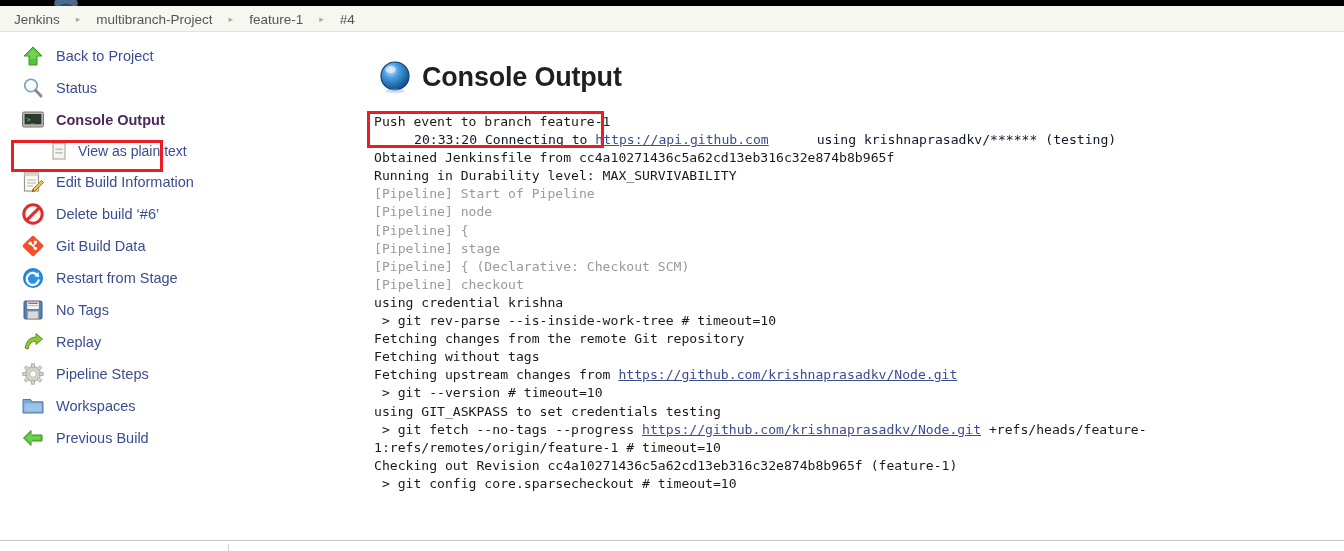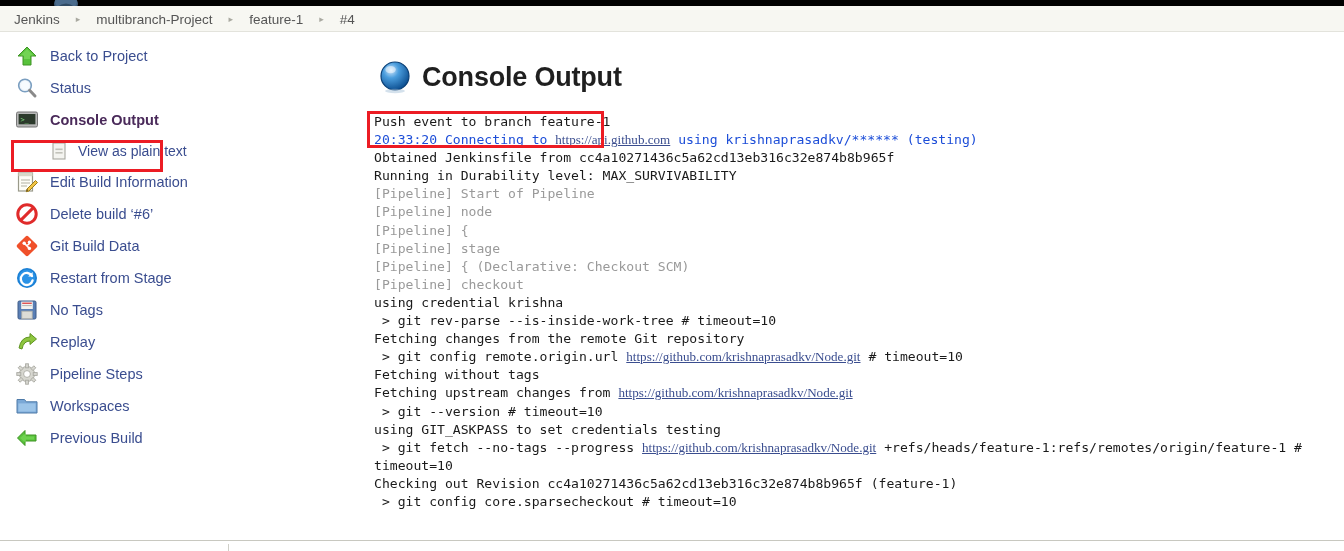--- a/index.html
+++ b/index.html
@@ -51,21 +51,21 @@
 
   
   #sidebar {
     position: absolute; left: 0; top: 40px;
     width: 360px;
   }
   .task {
     position: relative;
     display: flex; align-items: center;
     height: 32px;
-    padding-left: 15px;
+    padding-left: 21px;
   }
   .task .ic {
     width: 24px; height: 24px;
     flex: 0 0 24px;
     margin-right: 11px;
     display: block;
   }
   .task .lbl {
     font-size: 14.5px;
     color: #3a4d8f;
@@ -109,25 +109,24 @@
     margin-left: 4px;
     font-family: "DejaVu Sans Mono", "Liberation Mono", monospace;
     font-size: 13.1px;
     line-height: 18.1px;
     color: #1a1a1a;
     white-space: pre-wrap;
     word-break: break-word;
   }
   #console-out .ln { display: block; min-height: 18px; }
   #console-out .pipeline { color: #9a9a9a; }
-  #console-out .ts { color: #1d4ed8; }
+  #console-out .ts { color: #0f172a; margin-left: 40px; }
   #console-out a {
     color: #3a4d8f;
     text-decoration: underline;
-    font-family: Liberation Serif, serif;
   }
 
   #bottom-rule {
     position: absolute; left: 0; top: 540px;
     width: 1344px; height: 0;
     border-top: 1px solid #c8c8c0;
   }
   #bottom-tick {
     position: absolute; left: 228px; top: 544px;
     width: 1px; height: 7px; background: #cfcfc8;
@@ -349,21 +348,20 @@
 </span><span class="ln"><span>Running in Durability level: MAX_SURVIVABILITY</span>
 </span><span class="ln pipeline"><span>[Pipeline] Start of Pipeline</span>
 </span><span class="ln pipeline"><span>[Pipeline] node</span>
 </span><span class="ln pipeline"><span>[Pipeline] {</span>
 </span><span class="ln pipeline"><span>[Pipeline] stage</span>
 </span><span class="ln pipeline"><span>[Pipeline] { (Declarative: Checkout SCM)</span>
 </span><span class="ln pipeline"><span>[Pipeline] checkout</span>
 </span><span class="ln"><span>using credential krishna</span>
 </span><span class="ln"><span> &gt; git rev-parse --is-inside-work-tree # timeout=10</span>
 </span><span class="ln"><span>Fetching changes from the remote Git repository</span>
-</span><span class="ln"><span> &gt; git config remote.origin.url </span><a href="#">https://github.com/krishnaprasadkv/Node.git</a><span> # timeout=10</span>
 </span><span class="ln"><span>Fetching without tags</span>
 </span><span class="ln"><span>Fetching upstream changes from </span><a href="#">https://github.com/krishnaprasadkv/Node.git</a>
 </span><span class="ln"><span> &gt; git --version # timeout=10</span>
 </span><span class="ln"><span>using GIT_ASKPASS to set credentials testing</span>
 </span><span class="ln"><span> &gt; git fetch --no-tags --progress </span><a href="#">https://github.com/krishnaprasadkv/Node.git</a><span> +refs/heads/feature-1:refs/remotes/origin/feature-1 # timeout=10</span>
 </span><span class="ln"><span>Checking out Revision cc4a10271436c5a62cd13eb316c32e874b8b965f (feature-1)</span>
 </span><span class="ln"><span> &gt; git config core.sparsecheckout # timeout=10</span>
 </span></pre>
 </div>
 

